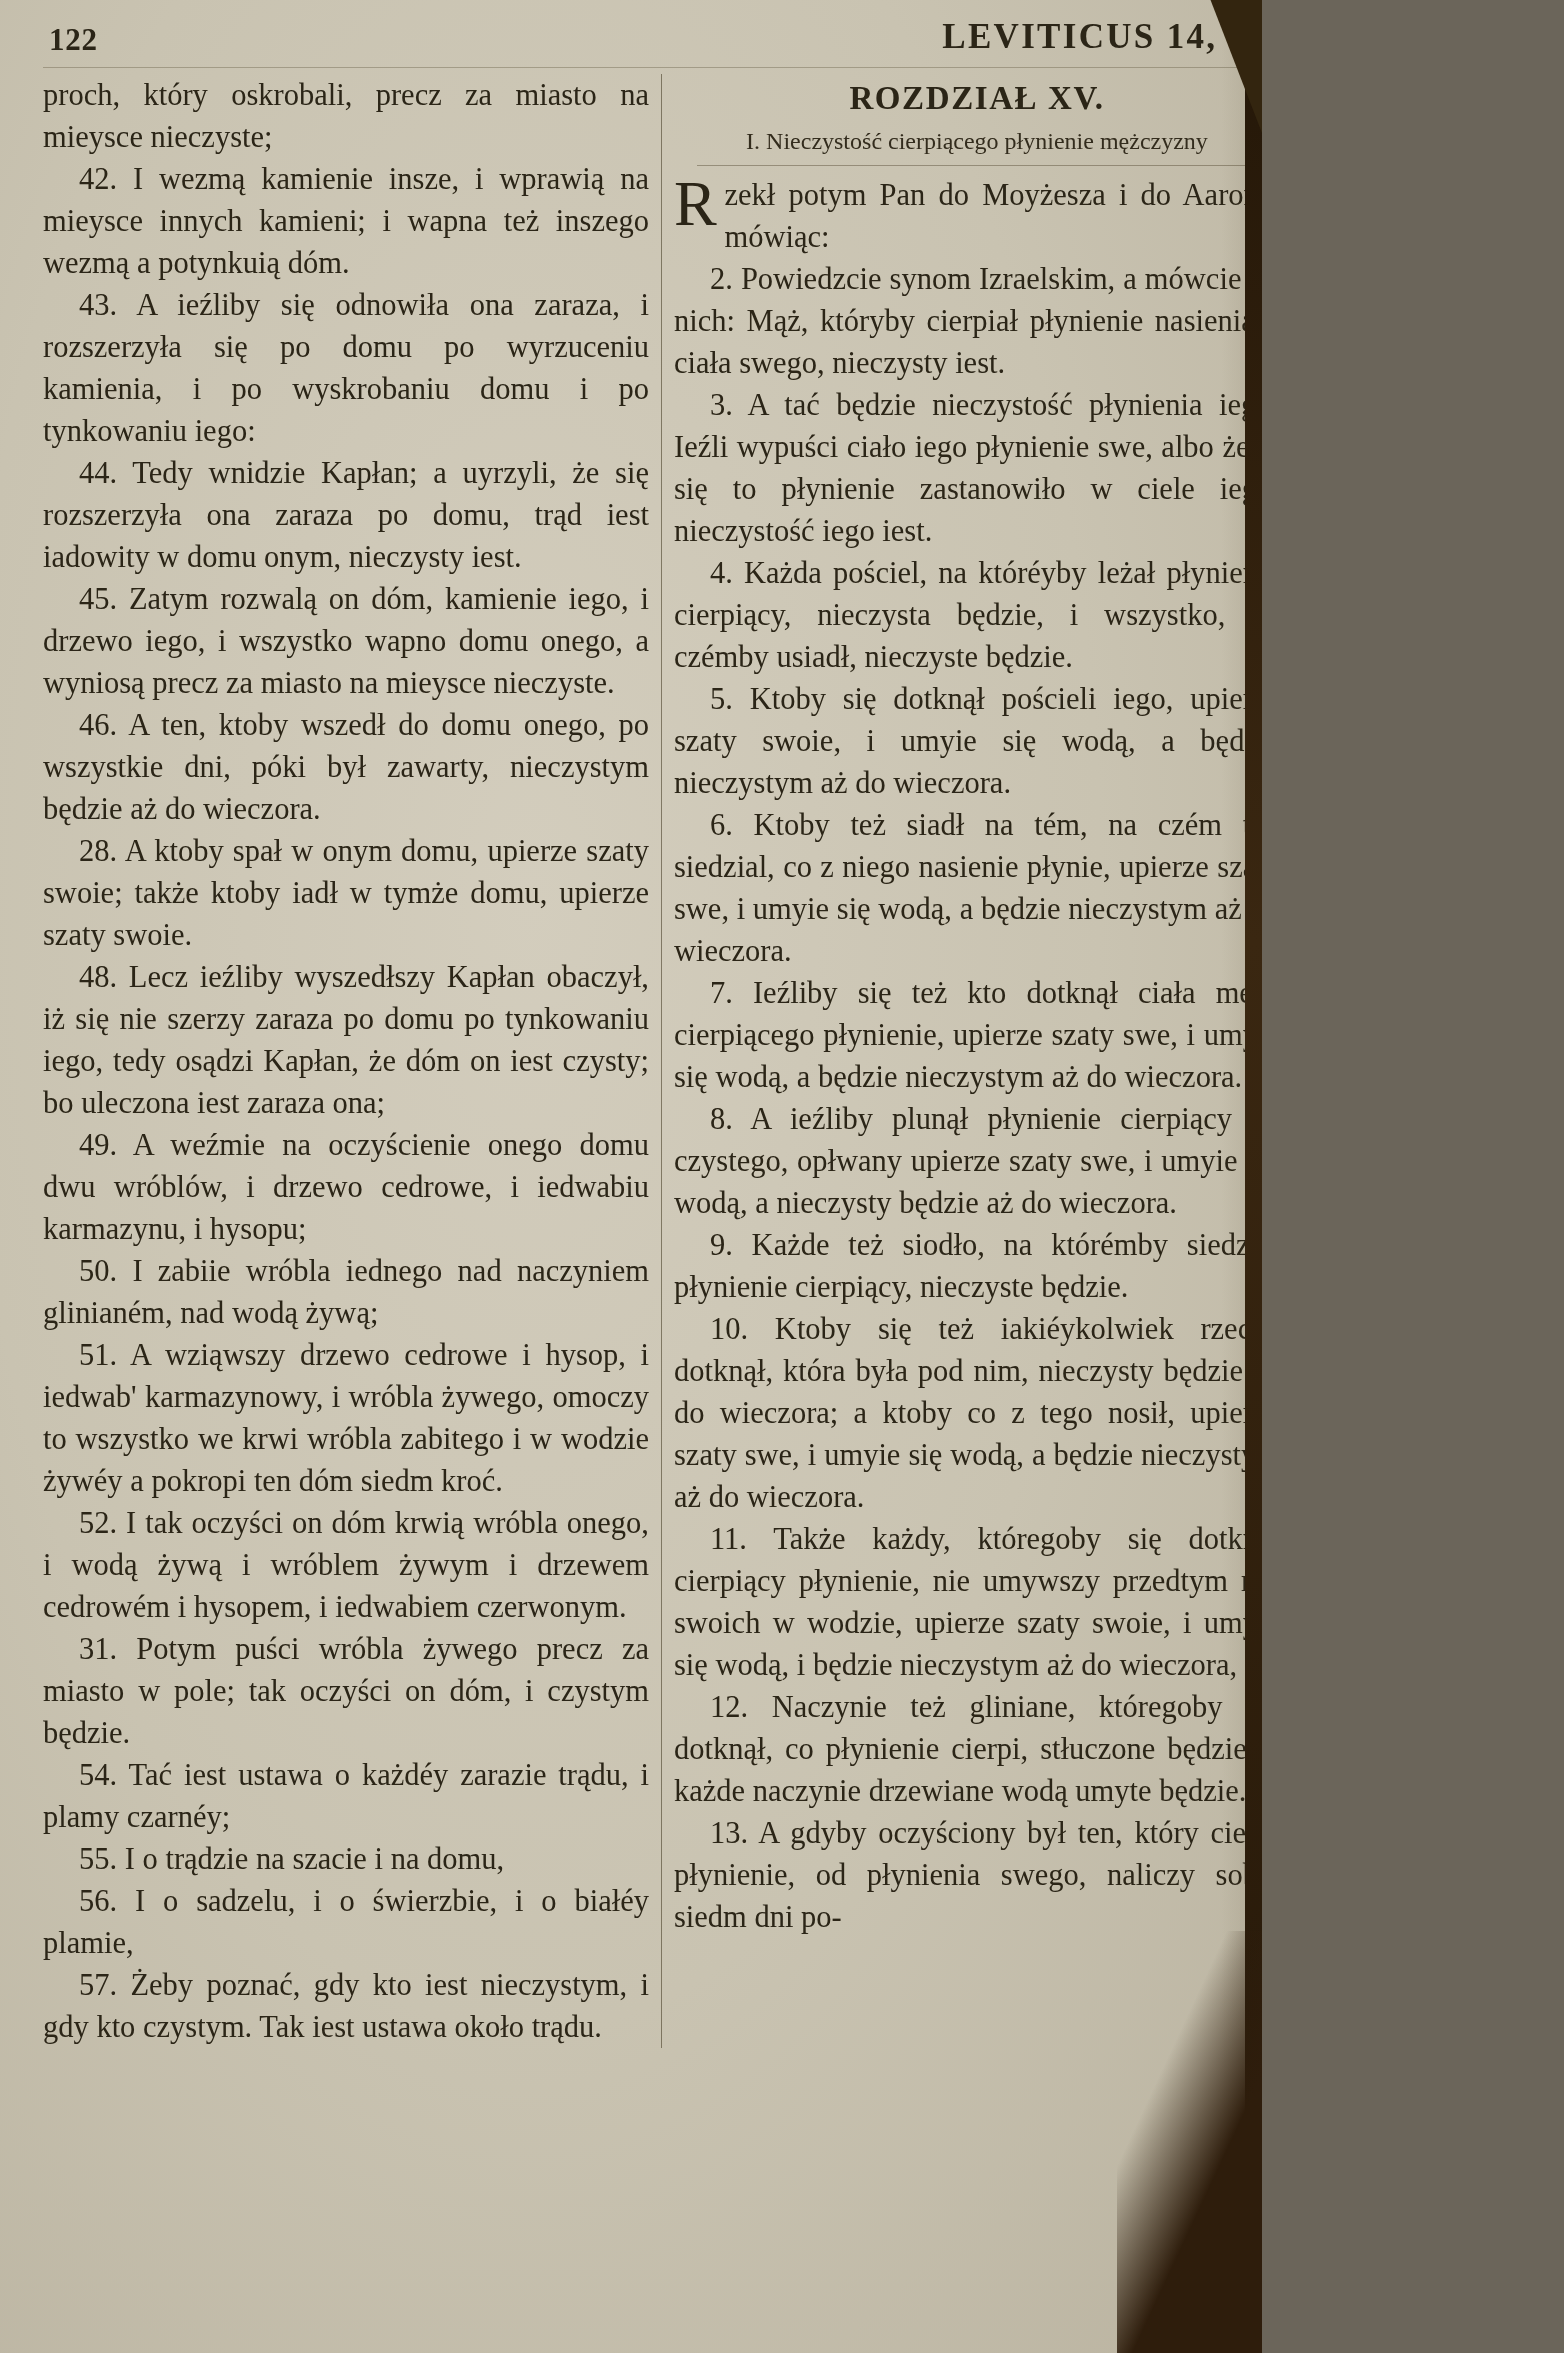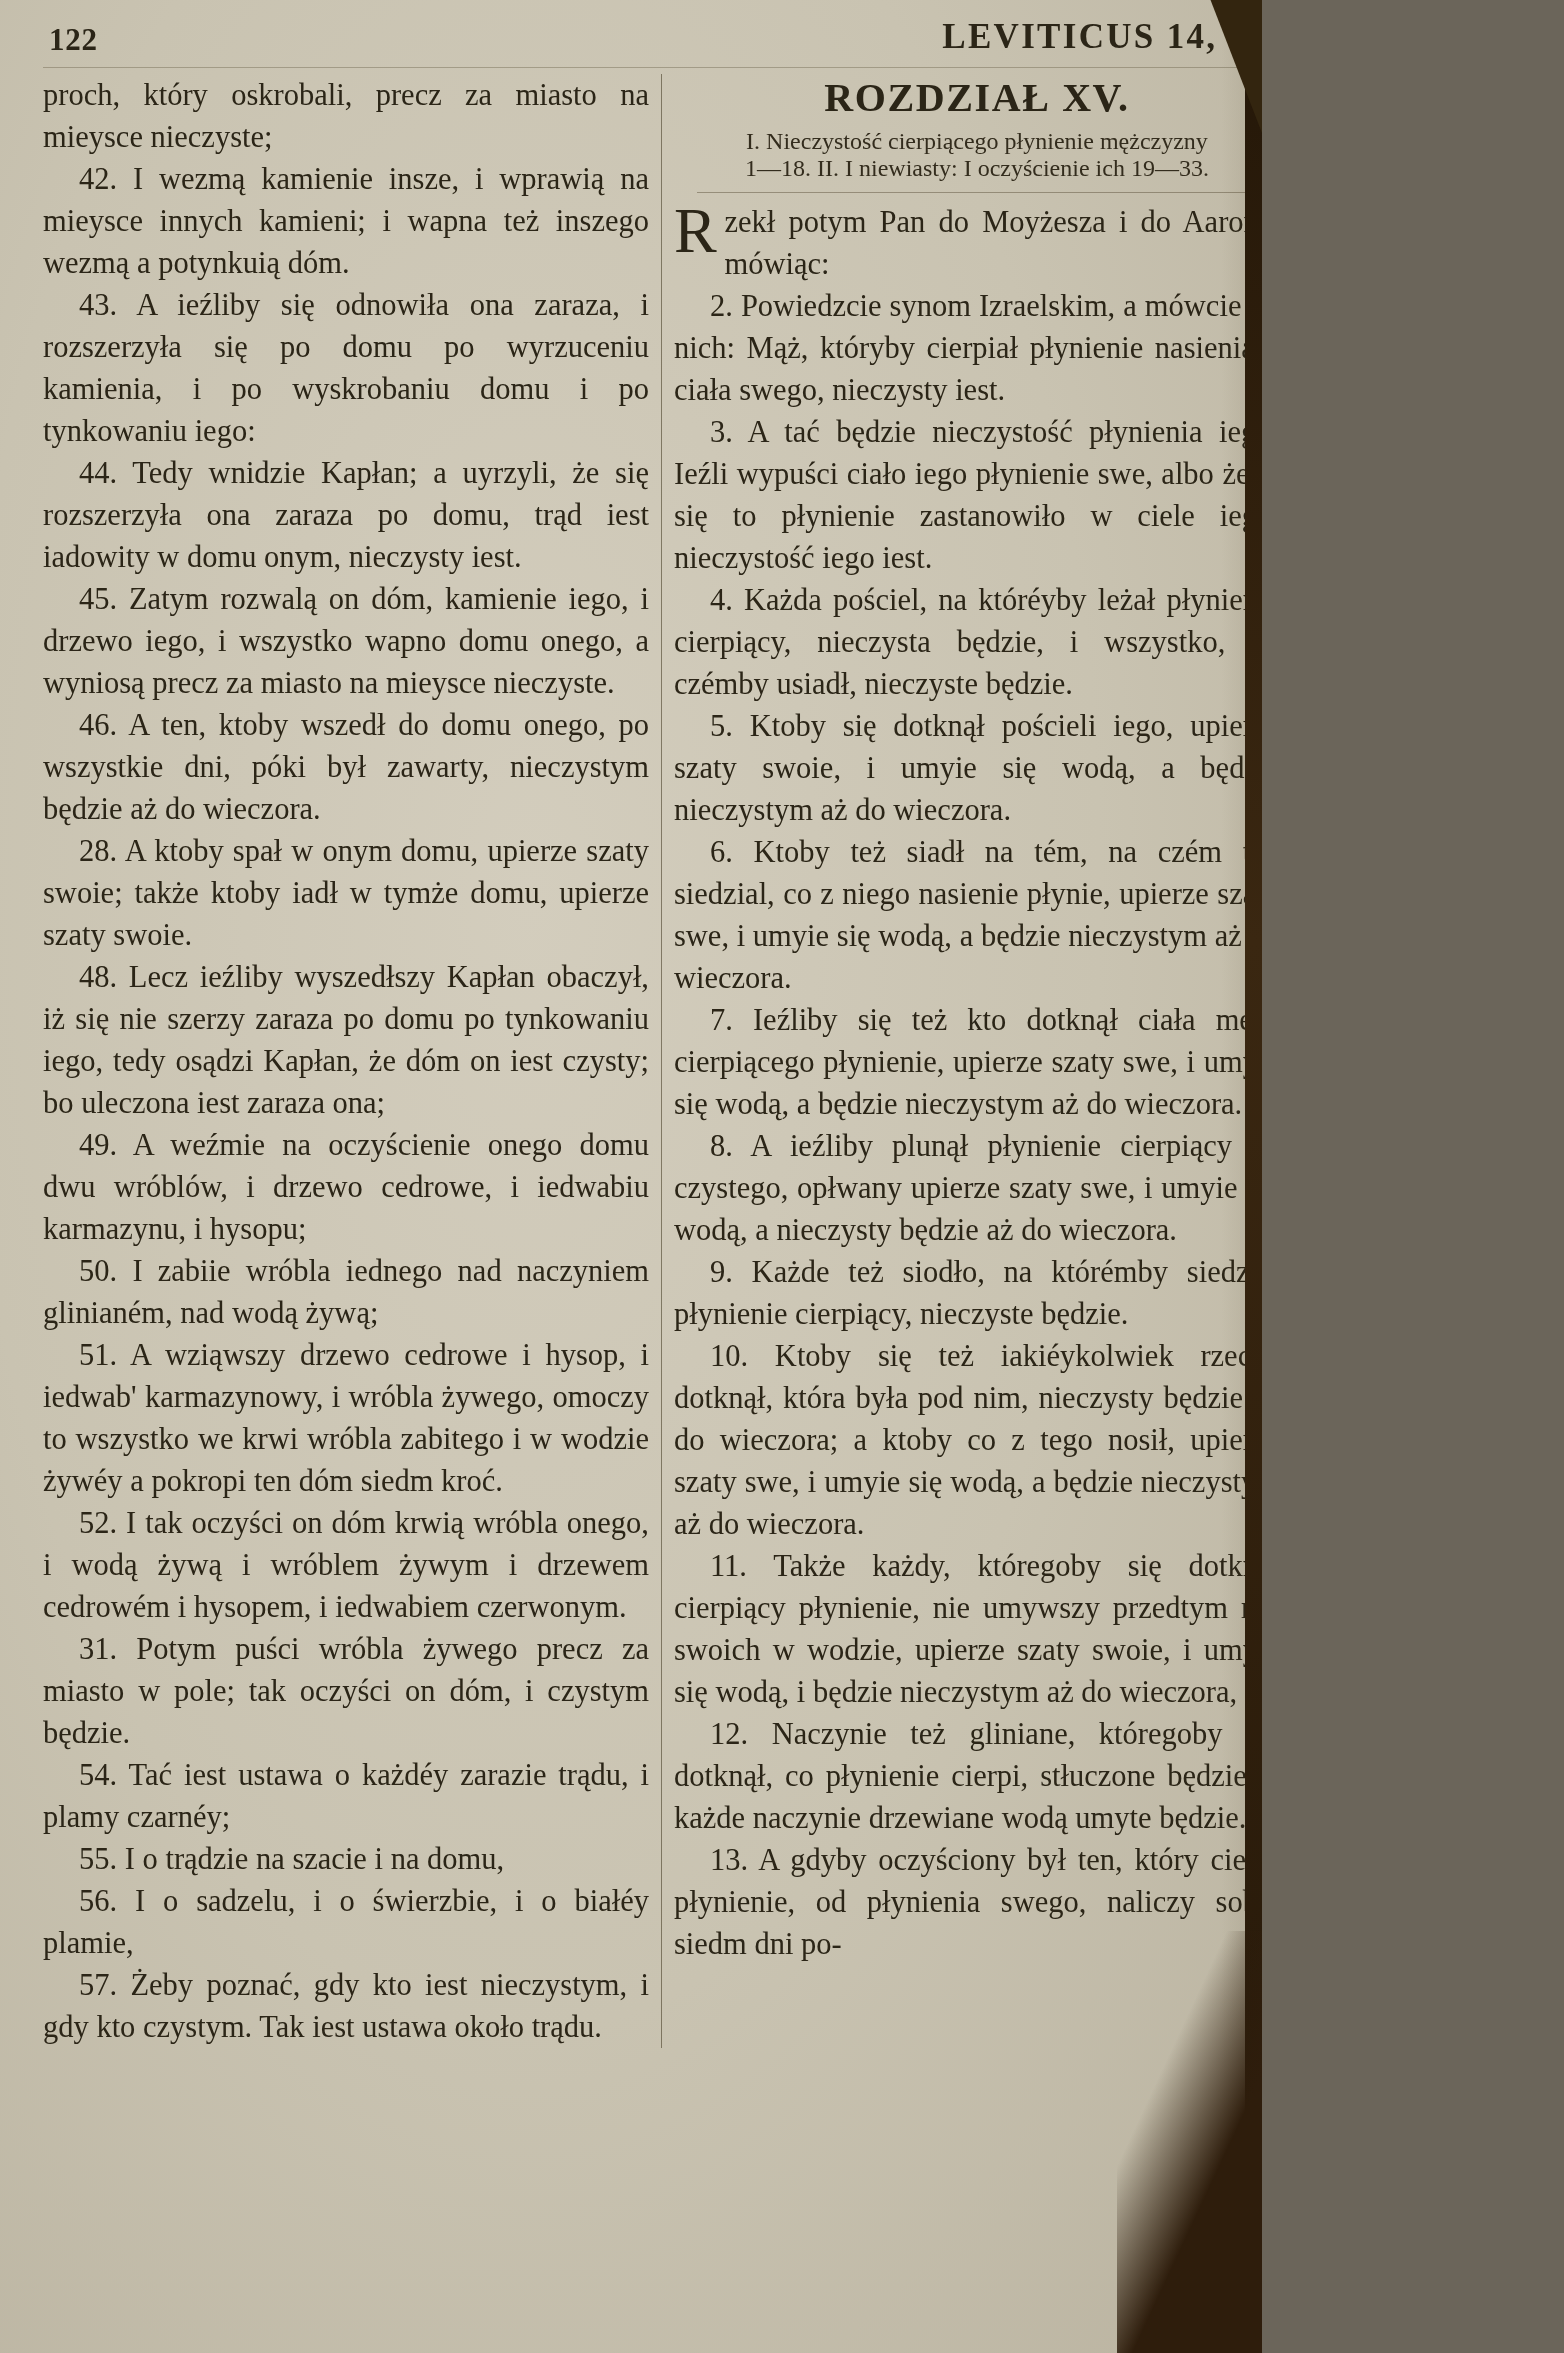--- a/index.html
+++ b/index.html
@@ -14,21 +14,21 @@
   .page-number{position:absolute;top:22px;left:49px;font-size:31px;font-weight:bold;letter-spacing:0.8px;}
   .main-header{position:absolute;top:17px;left:43px;width:1236px;text-align:right;font-size:35px;font-weight:bold;letter-spacing:2.3px;}
   .header-rule{position:absolute;top:67px;left:43px;width:1240px;border-top:0.8px solid rgba(70,58,34,0.30);}
 
   .columns{position:absolute;top:74px;left:43px;width:1240px;display:flex;}
   .col{width:606px;font-size:30.5px;line-height:42px;text-align:justify;font-family:Liberation Serif, serif;}
   .col p{margin:0;text-indent:36px;}
   .col-left p:first-child{text-indent:0;}
   .divider{width:1.6px;background:rgba(62,52,30,0.55);margin:0 11.7px;}
 
-  .chapter-title{text-align:center;font-weight:bold;font-size:40px;letter-spacing:1.6px;margin:3.1px 0 9.4px;}
+  .chapter-title{text-align:center;font-weight:bold;font-size:33px;letter-spacing:1.6px;margin:3.1px 0 9.4px;}
   .chapter-summary{font-size:24px;line-height:27px;text-align:center;color:#332c1d;}
   .summary-rule{border:none;border-top:0.8px solid rgba(70,58,34,0.40);margin:9.4px 23.5px 7.8px;}
   .intro{text-indent:0 !important;}
   .dropcap{float:left;font-size:64px;line-height:52px;padding:4.7px 7.8px 0 0;}
 
   
   .edge-page{
     position:absolute;top:0;left:1283px;width:282px;height:2354px;
     background:linear-gradient(90deg,
       rgba(59,48,30,0.50) 0px,
@@ -80,21 +80,20 @@
         <p>55. I o trądzie na szacie i na domu,</p>
         <p>56. I o sadzelu, i o świerzbie, i o białéy plamie,</p>
         <p>57. Żeby poznać, gdy kto iest nieczystym, i gdy kto czystym. Tak iest ustawa około trądu.</p>
       </div>
 
     <div class="divider"></div>
 
     <div class="col col-right">
       <div class="chapter-title">ROZDZIAŁ XV.</div>
       <div class="chapter-summary">I. Nieczystość cierpiącego płynienie mężczyzny</div>
-      <div class="chapter-summary">1—18. II. I niewiasty: I oczyścienie ich 19—33.</div>
       <hr class="summary-rule">
       <p class="intro">
         <span class="dropcap">R</span><span>zekł potym Pan do Moyżesza i do Aarona, mówiąc:</span>
       </p>
       <div>
           <p>2. Powiedzcie synom Izraelskim, a mówcie do nich: Mąż, któryby cierpiał płynienie nasienia z ciała swego, nieczysty iest.</p>
           <p>3. A tać będzie nieczystość płynienia iego: Ieźli wypuści ciało iego płynienie swe, albo żeby się to płynienie zastanowiło w ciele iego, nieczystość iego iest.</p>
           <p>4. Każda pościel, na któréyby leżał płynienie cierpiący, nieczysta będzie, i wszystko, na czémby usiadł, nieczyste będzie.</p>
           <p>5. Ktoby się dotknął pościeli iego, upierze szaty swoie, i umyie się wodą, a będzie nieczystym aż do wieczora.</p>
           <p>6. Ktoby też siadł na tém, na czém ten siedzial, co z niego nasienie płynie, upierze szaty swe, i umyie się wodą, a będzie nieczystym aż do wieczora.</p>

